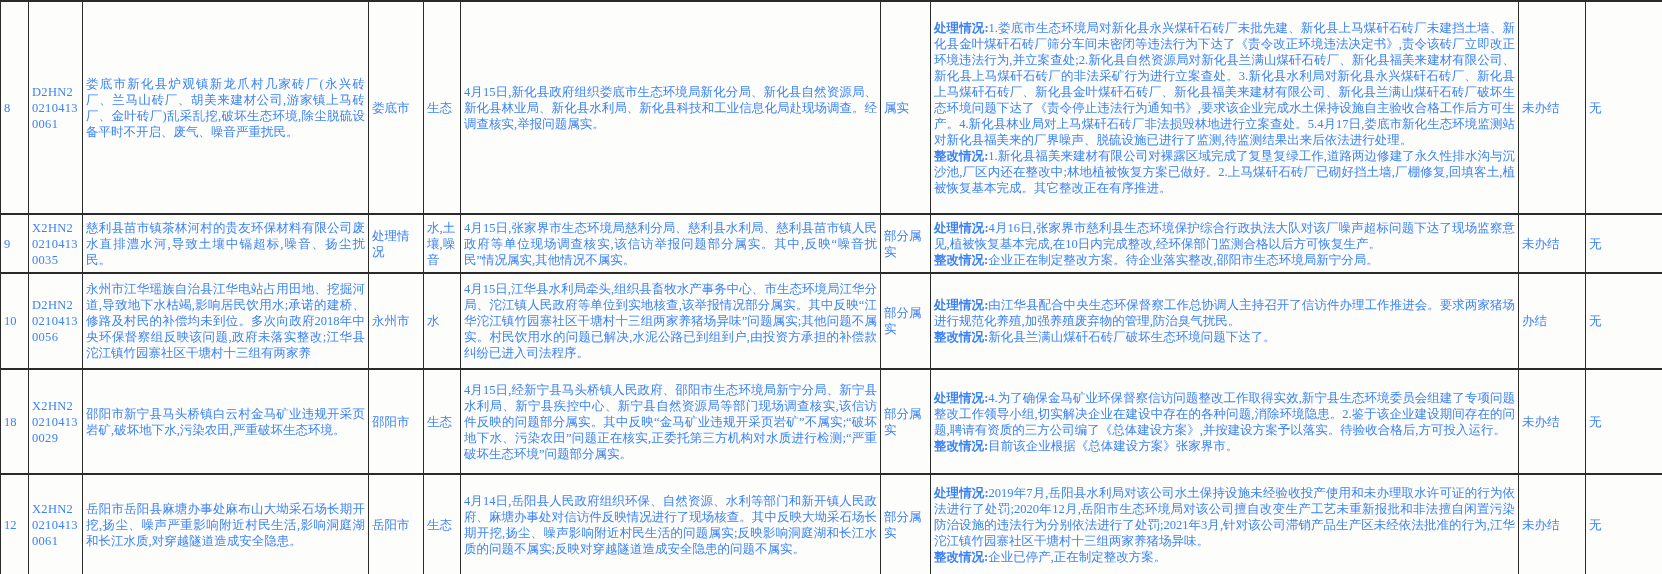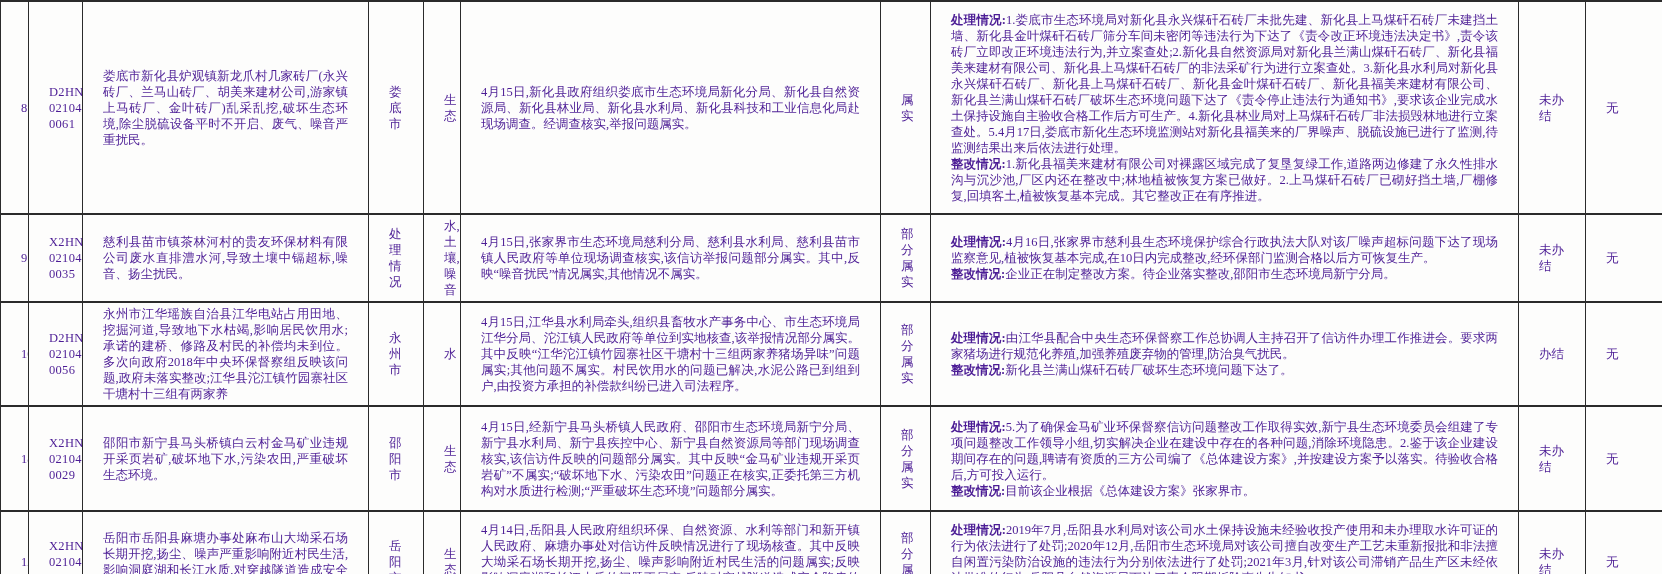--- a/index.html
+++ b/index.html
@@ -9,22 +9,22 @@
     box-sizing:border-box;
   }
   table.ledger{
     border-collapse:collapse;table-layout:fixed;width:1662px;
     background:#fdfdfc;
   }
   table.ledger td{
     border-left:1px solid #2b2b2b;border-right:1px solid #2b2b2b;
     border-top:2px solid #2b2b2b;border-bottom:2px solid #2b2b2b;
     vertical-align:middle;
-    font-size:12.5px;line-height:16px;color:#4c1d95;
-    padding:3px 20px;box-sizing:border-box;overflow:hidden;margin-left:44px;
+    font-size:12.5px;line-height:16px;color:#3b82f6;
+    padding:3px 3px;box-sizing:border-box;overflow:hidden;margin-left:44px;
   }
   td.c{text-align:left;}
   td.j{text-align:left;text-align:justify;}
   td.id-cell{white-space:pre-line;font-size:12.5px;letter-spacing:.3px;}
   tr.r8{height:213px;}
   tr.r9{height:59px;}
   tr.r10{height:96px;}
   tr.r11{height:105px;}
   tr.r12{height:101px;}
   td.handling p{margin:0;}
@@ -107,39 +107,39 @@
       <td class="c">18</td>
       <td class="c id-cell">X2HN2
 0210413
 0029</td>
       <td class="j">邵阳市新宁县马头桥镇白云村金马矿业违规开采页岩矿,破坏地下水,污染农田,严重破坏生态环境。</td>
       <td class="c">邵阳市</td>
       <td class="c">生态</td>
       <td class="j">4月15日,经新宁县马头桥镇人民政府、邵阳市生态环境局新宁分局、新宁县水利局、新宁县疾控中心、新宁县自然资源局等部门现场调查核实,该信访件反映的问题部分属实。其中反映“金马矿业违规开采页岩矿”不属实;“破坏地下水、污染农田”问题正在核实,正委托第三方机构对水质进行检测;“严重破坏生态环境”问题部分属实。</td>
       <td class="c">部分属实</td>
       <td class="j handling">
-        <p><b>处理情况:</b><span>5.为了确保金马矿业环保督察信访问题整改工作取得实效,新宁县生态环境委员会组建了专项问题整改工作领导小组,切实解决企业在建设中存在的各种问题,消除环境隐患。2.鉴于该企业建设期间存在的问题,聘请有资质的三方公司编了《总体建设方案》,并按建设方案予以落实。待验收合格后,方可投入运行。</span></p>
+        <p><b>处理情况:</b><span>4.为了确保金马矿业环保督察信访问题整改工作取得实效,新宁县生态环境委员会组建了专项问题整改工作领导小组,切实解决企业在建设中存在的各种问题,消除环境隐患。2.鉴于该企业建设期间存在的问题,聘请有资质的三方公司编了《总体建设方案》,并按建设方案予以落实。待验收合格后,方可投入运行。</span></p>
         <p><b>整改情况:</b><span>目前该企业根据《总体建设方案》张家界市。</span></p>
       </td>
       <td class="c">未办结</td>
       <td class="c">无</td>
     </tr>
 
     <tr class="r12">
       <td class="c">12</td>
       <td class="c id-cell">X2HN2
 0210413
 0061</td>
       <td class="j">岳阳市岳阳县麻塘办事处麻布山大坳采石场长期开挖,扬尘、噪声严重影响附近村民生活,影响洞庭湖和长江水质,对穿越隧道造成安全隐患。</td>
       <td class="c">岳阳市</td>
       <td class="c">生态</td>
       <td class="j">4月14日,岳阳县人民政府组织环保、自然资源、水利等部门和新开镇人民政府、麻塘办事处对信访件反映情况进行了现场核查。其中反映大坳采石场长期开挖,扬尘、噪声影响附近村民生活的问题属实;反映影响洞庭湖和长江水质的问题不属实;反映对穿越隧道造成安全隐患的问题不属实。</td>
       <td class="c">部分属实</td>
       <td class="j handling">
-        <p><b>处理情况:</b><span>2019年7月,岳阳县水利局对该公司水土保持设施未经验收投产使用和未办理取水许可证的行为依法进行了处罚;2020年12月,岳阳市生态环境局对该公司擅自改变生产工艺未重新报批和非法擅自闲置污染防治设施的违法行为分别依法进行了处罚;2021年3月,针对该公司滞销产品生产区未经依法批准的行为,岳阳县自然资源局下达了责令限期拆除事先告知书。</span></p>
+        <p><b>处理情况:</b><span>2019年7月,岳阳县水利局对该公司水土保持设施未经验收投产使用和未办理取水许可证的行为依法进行了处罚;2020年12月,岳阳市生态环境局对该公司擅自改变生产工艺未重新报批和非法擅自闲置污染防治设施的违法行为分别依法进行了处罚;2021年3月,针对该公司滞销产品生产区未经依法批准的行为,江华沱江镇竹园寨社区干塘村十三组两家养猪场异味。</span></p>
         <p><b>整改情况:</b><span>企业已停产,正在制定整改方案。</span></p>
       </td>
       <td class="c">未办结</td>
       <td class="c">无</td>
     </tr>
   </tbody>
     </table>
 </div>
 
 </body></html>

